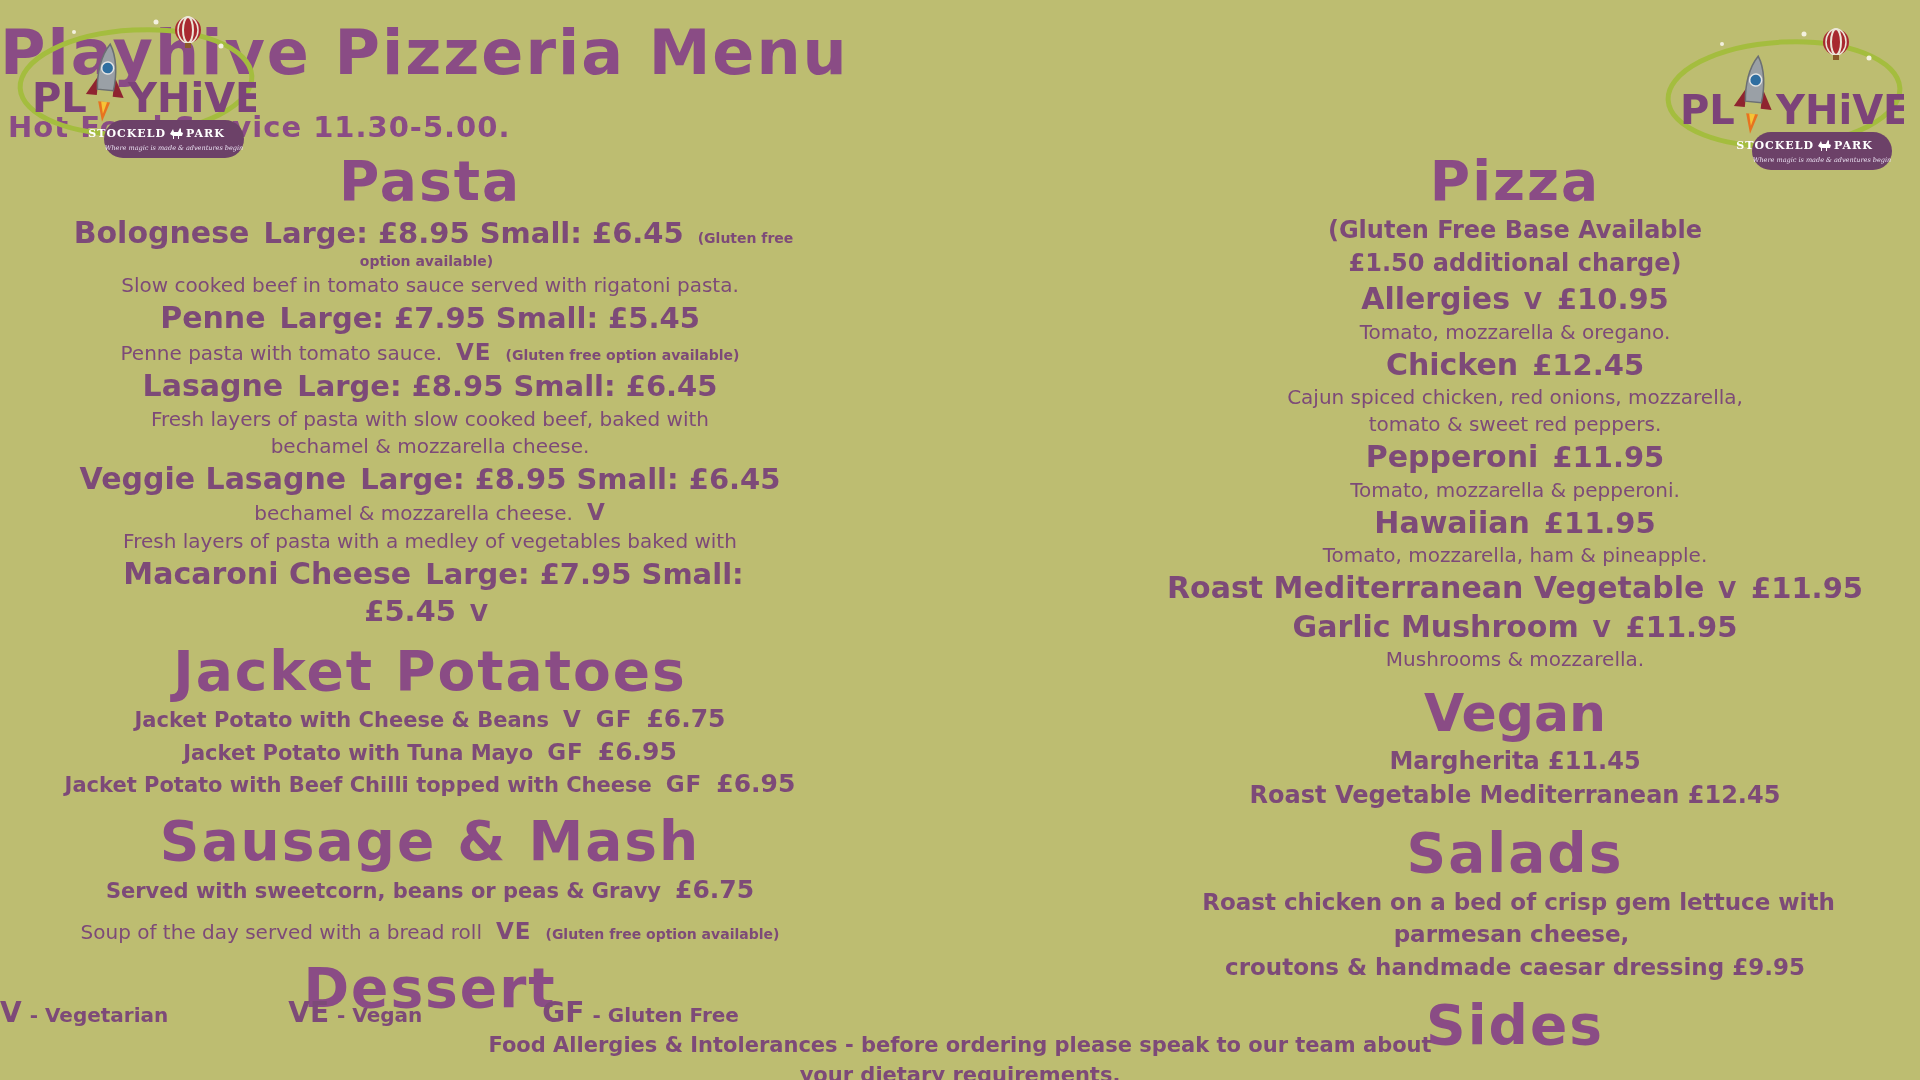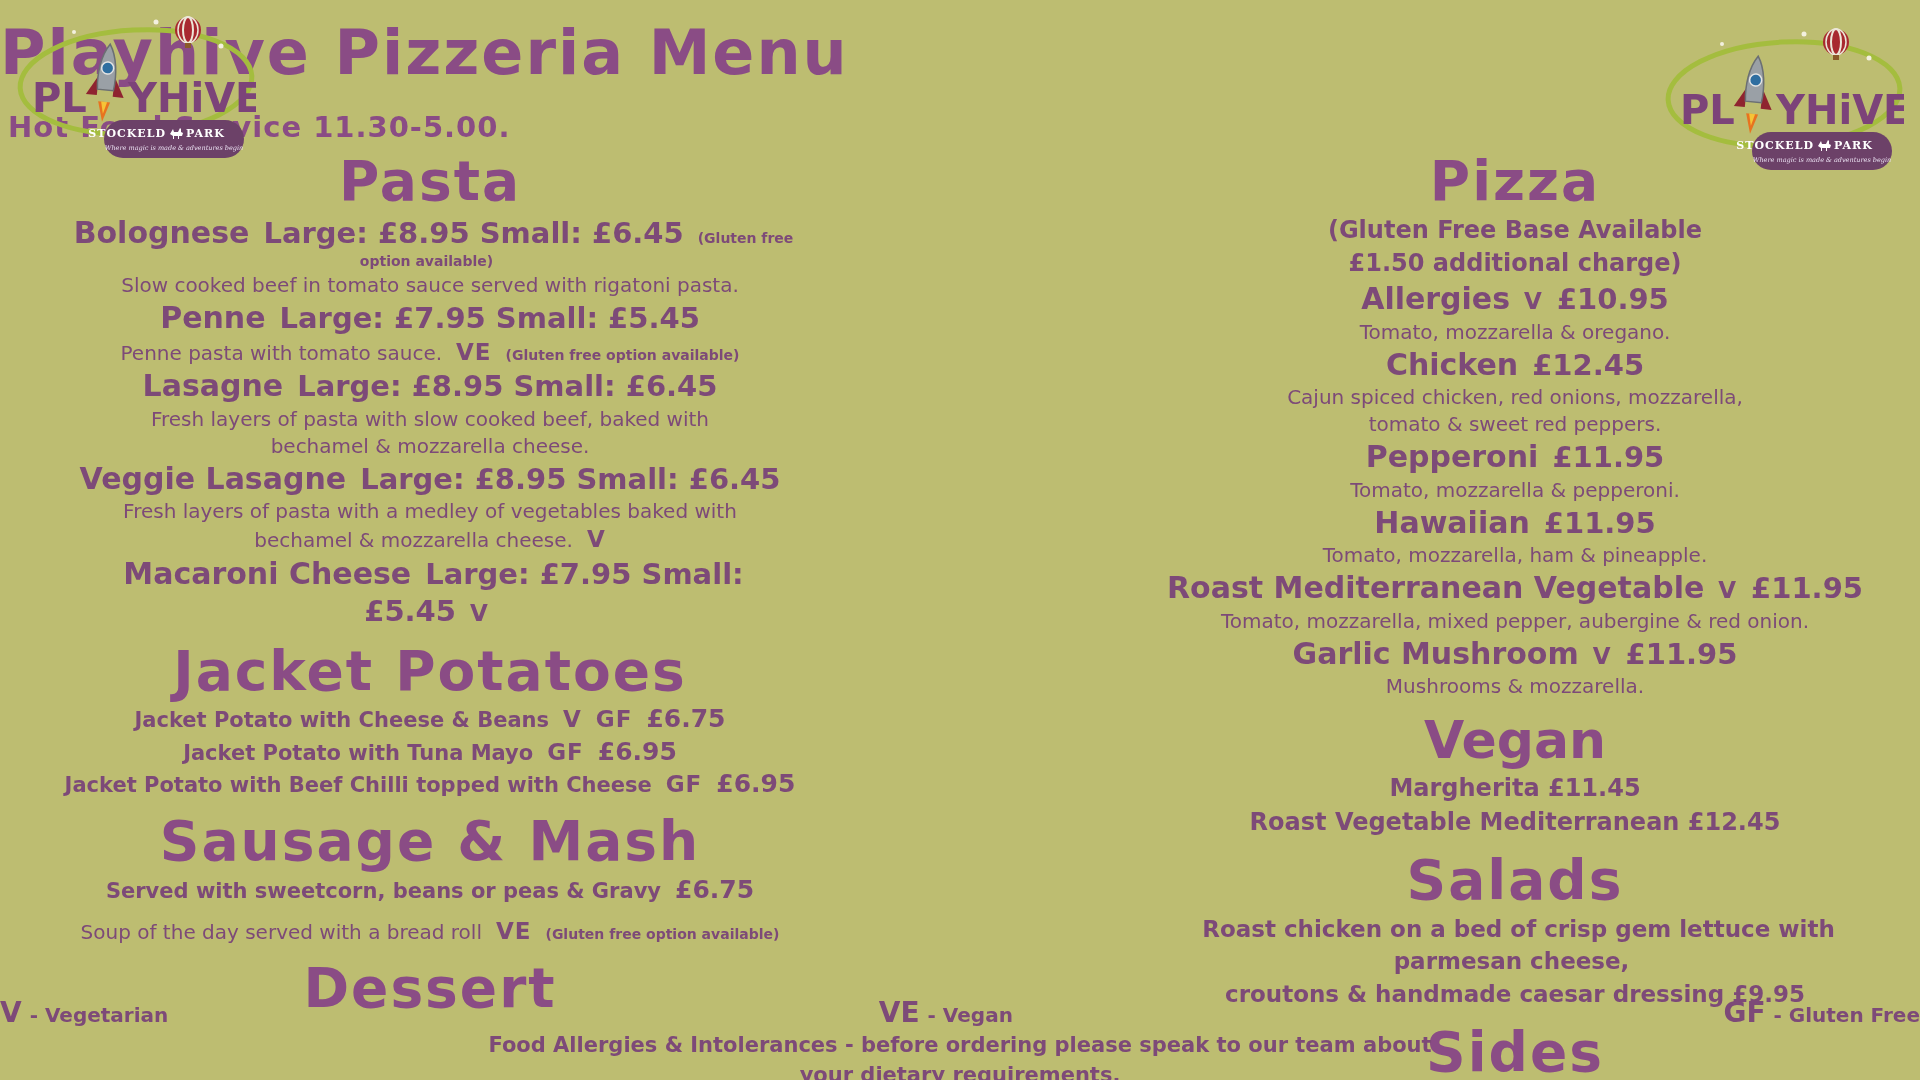--- a/index.html
+++ b/index.html
@@ -42,21 +42,21 @@
   .seg-pricemd{font-size:25px;font-weight:700;}
   .seg-badge{font-size:23px;font-weight:600;letter-spacing:1px;}
   .seg-note{font-size:14px;font-weight:600;}
   .seg-desc{font-size:20px;font-weight:400;line-height:1.3;}
   .seg-desclg{font-size:23px;font-weight:600;line-height:1.4;}
   .seg-sm{font-size:21px;font-weight:700;}
   .seg-md{font-size:24px;font-weight:700;line-height:1.35;}
   .seg-subnote{font-size:24px;font-weight:600;line-height:1.35;}
 
   .footer{position:absolute;left:0;top:996px;width:100%;text-align:center;}
-  .legend-row{display:flex;justify-content:space-between;gap:120px;align-items:baseline;}
+  .legend-row{display:flex;justify-content:flex-start;gap:120px;align-items:baseline;}
   .legend-code{font-size:28px;font-weight:700;}
   .legend-label{font-size:20px;font-weight:600;margin-left:8px;}
   .allergy{font-size:21px;font-weight:600;line-height:1.35;margin-top:2px;}
 </style>
 </head>
 <body>
 
 <div class="title">Playhive Pizzeria Menu</div>
 <div class="subtitle">Hot Food Service 11.30-5.00.</div>
 
@@ -132,22 +132,22 @@
     <div class="section">
       <div class="line"><span class="seg-h">Pasta</span></div>
       <div class="line"><span class="seg-name">Bolognese</span><span class="seg-price">Large: £8.95 Small: £6.45</span><span class="seg-note">(Gluten free option available)</span></div>
       <div class="line"><span class="seg-desc">Slow cooked beef in tomato sauce served with rigatoni pasta.</span></div>
       <div class="line"><span class="seg-name">Penne</span><span class="seg-price">Large: £7.95 Small: £5.45</span></div>
       <div class="line"><span class="seg-desc">Penne pasta with tomato sauce.</span><span class="seg-badge">VE</span><span class="seg-note">(Gluten free option available)</span></div>
       <div class="line"><span class="seg-name">Lasagne</span><span class="seg-price">Large: £8.95 Small: £6.45</span></div>
       <div class="line"><span class="seg-desc">Fresh layers of pasta with slow cooked beef, baked with</span></div>
       <div class="line"><span class="seg-desc">bechamel &amp; mozzarella cheese.</span></div>
       <div class="line"><span class="seg-name">Veggie Lasagne</span><span class="seg-price">Large: £8.95 Small: £6.45</span></div>
+      <div class="line"><span class="seg-desc">bechamel &amp; mozzarella cheese.</span><span class="seg-badge">V</span></div>
       <div class="line"><span class="seg-desc">Fresh layers of pasta with a medley of vegetables baked with</span></div>
-      <div class="line"><span class="seg-desc">bechamel &amp; mozzarella cheese.</span><span class="seg-badge">V</span></div>
       <div class="line"><span class="seg-name">Macaroni Cheese</span><span class="seg-price">Large: £7.95 Small: £5.45</span><span class="seg-badge">V</span></div>
     </div>
     <div class="section">
       <div class="line"><span class="seg-h">Jacket Potatoes</span></div>
       <div class="line"><span class="seg-sm">Jacket Potato with Cheese &amp; Beans</span><span class="seg-badge">V</span><span class="seg-badge">GF</span><span class="seg-pricemd">£6.75</span></div>
       <div class="line"><span class="seg-sm">Jacket Potato with Tuna Mayo</span><span class="seg-badge">GF</span><span class="seg-pricemd">£6.95</span></div>
       <div class="line"><span class="seg-sm">Jacket Potato with Beef Chilli topped with Cheese</span><span class="seg-badge">GF</span><span class="seg-pricemd">£6.95</span></div>
     </div>
     <div class="section">
       <div class="line"><span class="seg-h">Sausage &amp; Mash</span></div>
@@ -168,21 +168,20 @@
       <div class="line"><span class="seg-name">Allergies</span><span class="seg-badge">V</span><span class="seg-price">£10.95</span></div>
       <div class="line"><span class="seg-desc">Tomato, mozzarella &amp; oregano.</span></div>
       <div class="line"><span class="seg-name">Chicken</span><span class="seg-price">£12.45</span></div>
       <div class="line"><span class="seg-desc">Cajun spiced chicken, red onions, mozzarella,</span></div>
       <div class="line"><span class="seg-desc">tomato &amp; sweet red peppers.</span></div>
       <div class="line"><span class="seg-name">Pepperoni</span><span class="seg-price">£11.95</span></div>
       <div class="line"><span class="seg-desc">Tomato, mozzarella &amp; pepperoni.</span></div>
       <div class="line"><span class="seg-name">Hawaiian</span><span class="seg-price">£11.95</span></div>
       <div class="line"><span class="seg-desc">Tomato, mozzarella, ham &amp; pineapple.</span></div>
       <div class="line"><span class="seg-name">Roast Mediterranean Vegetable</span><span class="seg-badge">V</span><span class="seg-price">£11.95</span></div>
-      <div class="line"><span class="seg-desc">Tomato, mozzarella, mixed pepper, aubergine &amp; red onion.</span></div>
       <div class="line"><span class="seg-name">Garlic Mushroom</span><span class="seg-badge">V</span><span class="seg-price">£11.95</span></div>
       <div class="line"><span class="seg-desc">Mushrooms &amp; mozzarella.</span></div>
     </div>
     <div class="section">
       <div class="line"><span class="seg-halt">Vegan</span></div>
       <div class="line"><span class="seg-md">Margherita £11.45</span></div>
       <div class="line"><span class="seg-md">Roast Vegetable Mediterranean £12.45</span></div>
     </div>
     <div class="section">
       <div class="line"><span class="seg-h">Salads</span></div>

